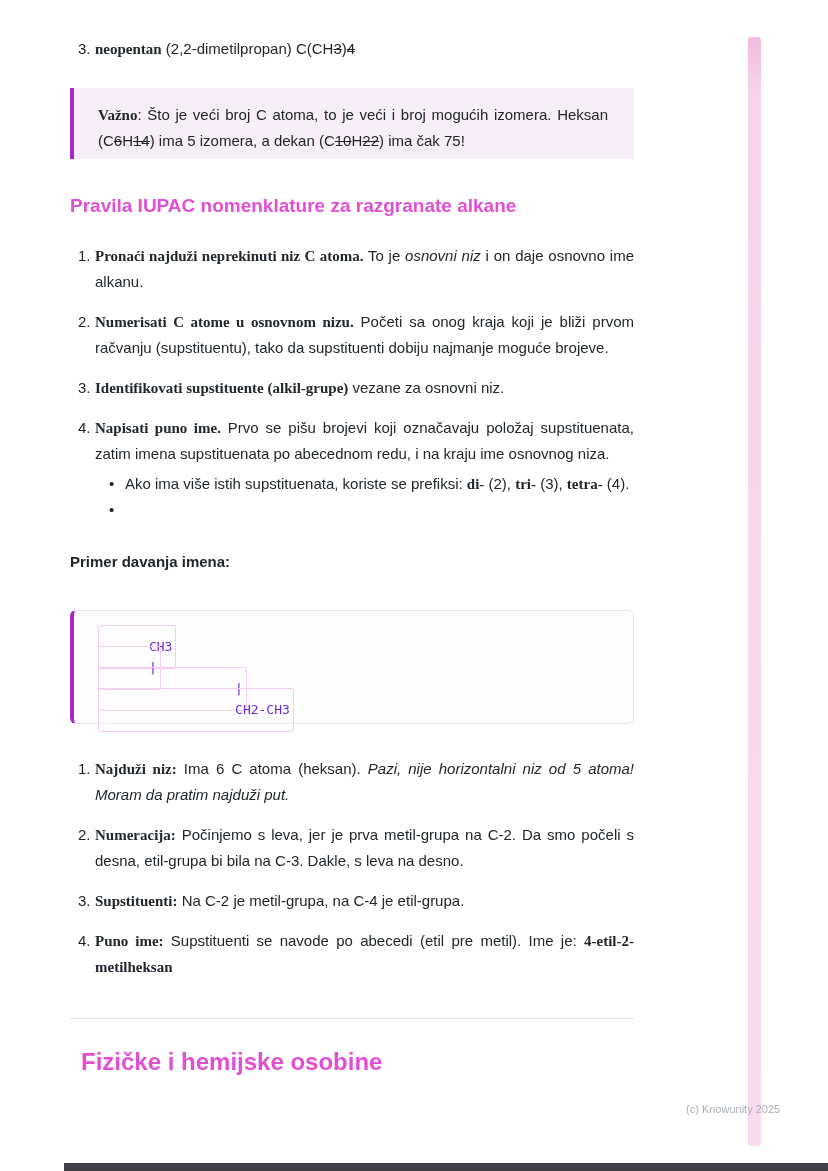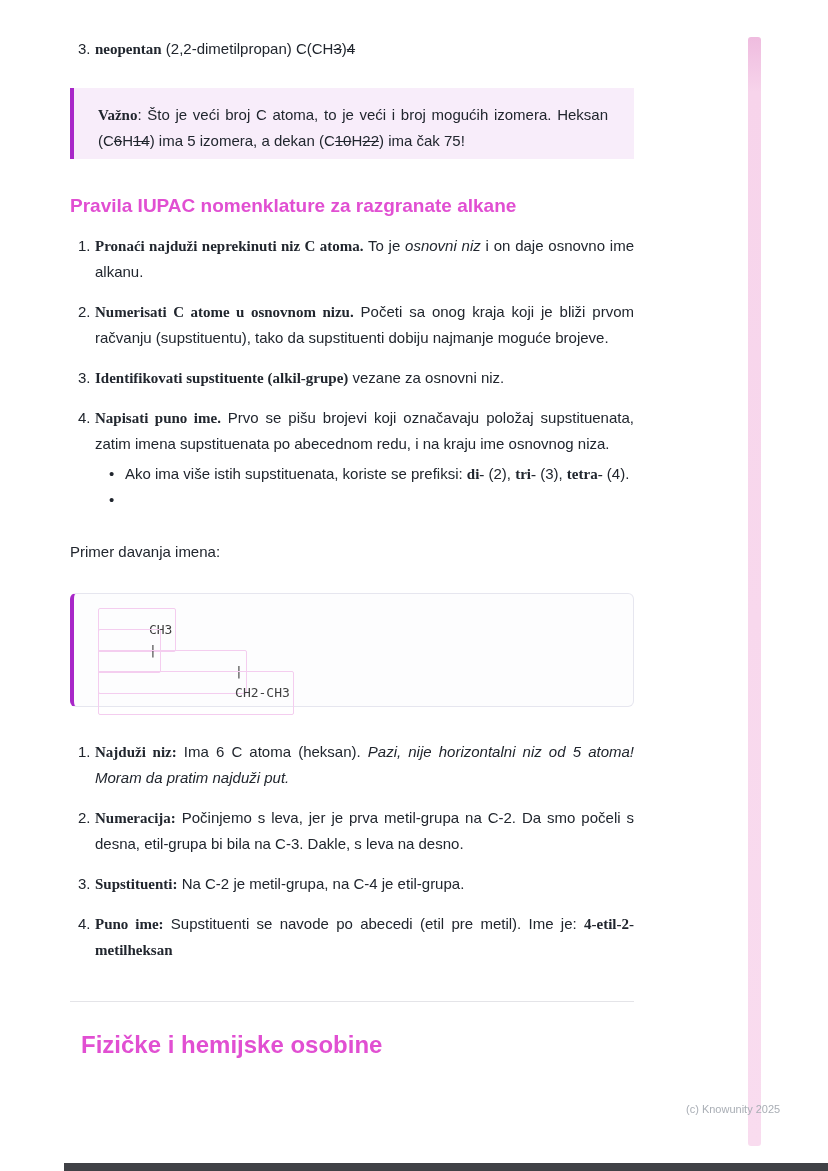--- a/index.html
+++ b/index.html
@@ -35,49 +35,49 @@
     border-left: 4px solid #a827c8;
     padding: 14px 26px 5px 24px;
     margin: 26px 0 34px 0;
   }
 
   .h3 {
     color: #e14fd2;
     font-size: 19px;
     line-height: 26px;
     font-weight: 700;
-    margin: 0 0 14px 0;
+    margin: 0 0 24px 0;
   }
   .h2 {
     color: #e14fd2;
     font-size: 24px;
     line-height: 30px;
     font-weight: 700;
     margin: 11px;
   }
 
   .bullets { margin-top: 4px; }
   .bullet { display: flex; }
   .bullet-marker { flex: 0 0 30px; padding-left: 14px; }
 
-  .example-label { font-weight: 400; margin: 26px 0 28px 0; }
+  .example-label { font-weight: 700; margin: 26px 0 35px 0; }
 
   .codeblock {
     border: 1px solid #e6e6ef;
     border-left: 4px solid #a827c8;
     border-radius: 6px;
     background: #fdfdfe;
     padding: 14px 24px;
     margin: 0 0 32px 0;
   }
   .codeline { display: block; line-height: 21px; height: 21px; }
   .codeline > span {
     font-family: "DejaVu Sans Mono", monospace;
     font-size: 13px;
-    color: #404040;
+    color: #6d28d9;
     white-space: pre;
     border: 1px solid #f4cdef;
     border-radius: 2px;
     padding: 12px 3px;
     display: inline-block;
     line-height: 18px;
   }
 
   .divider {
     border: none;

